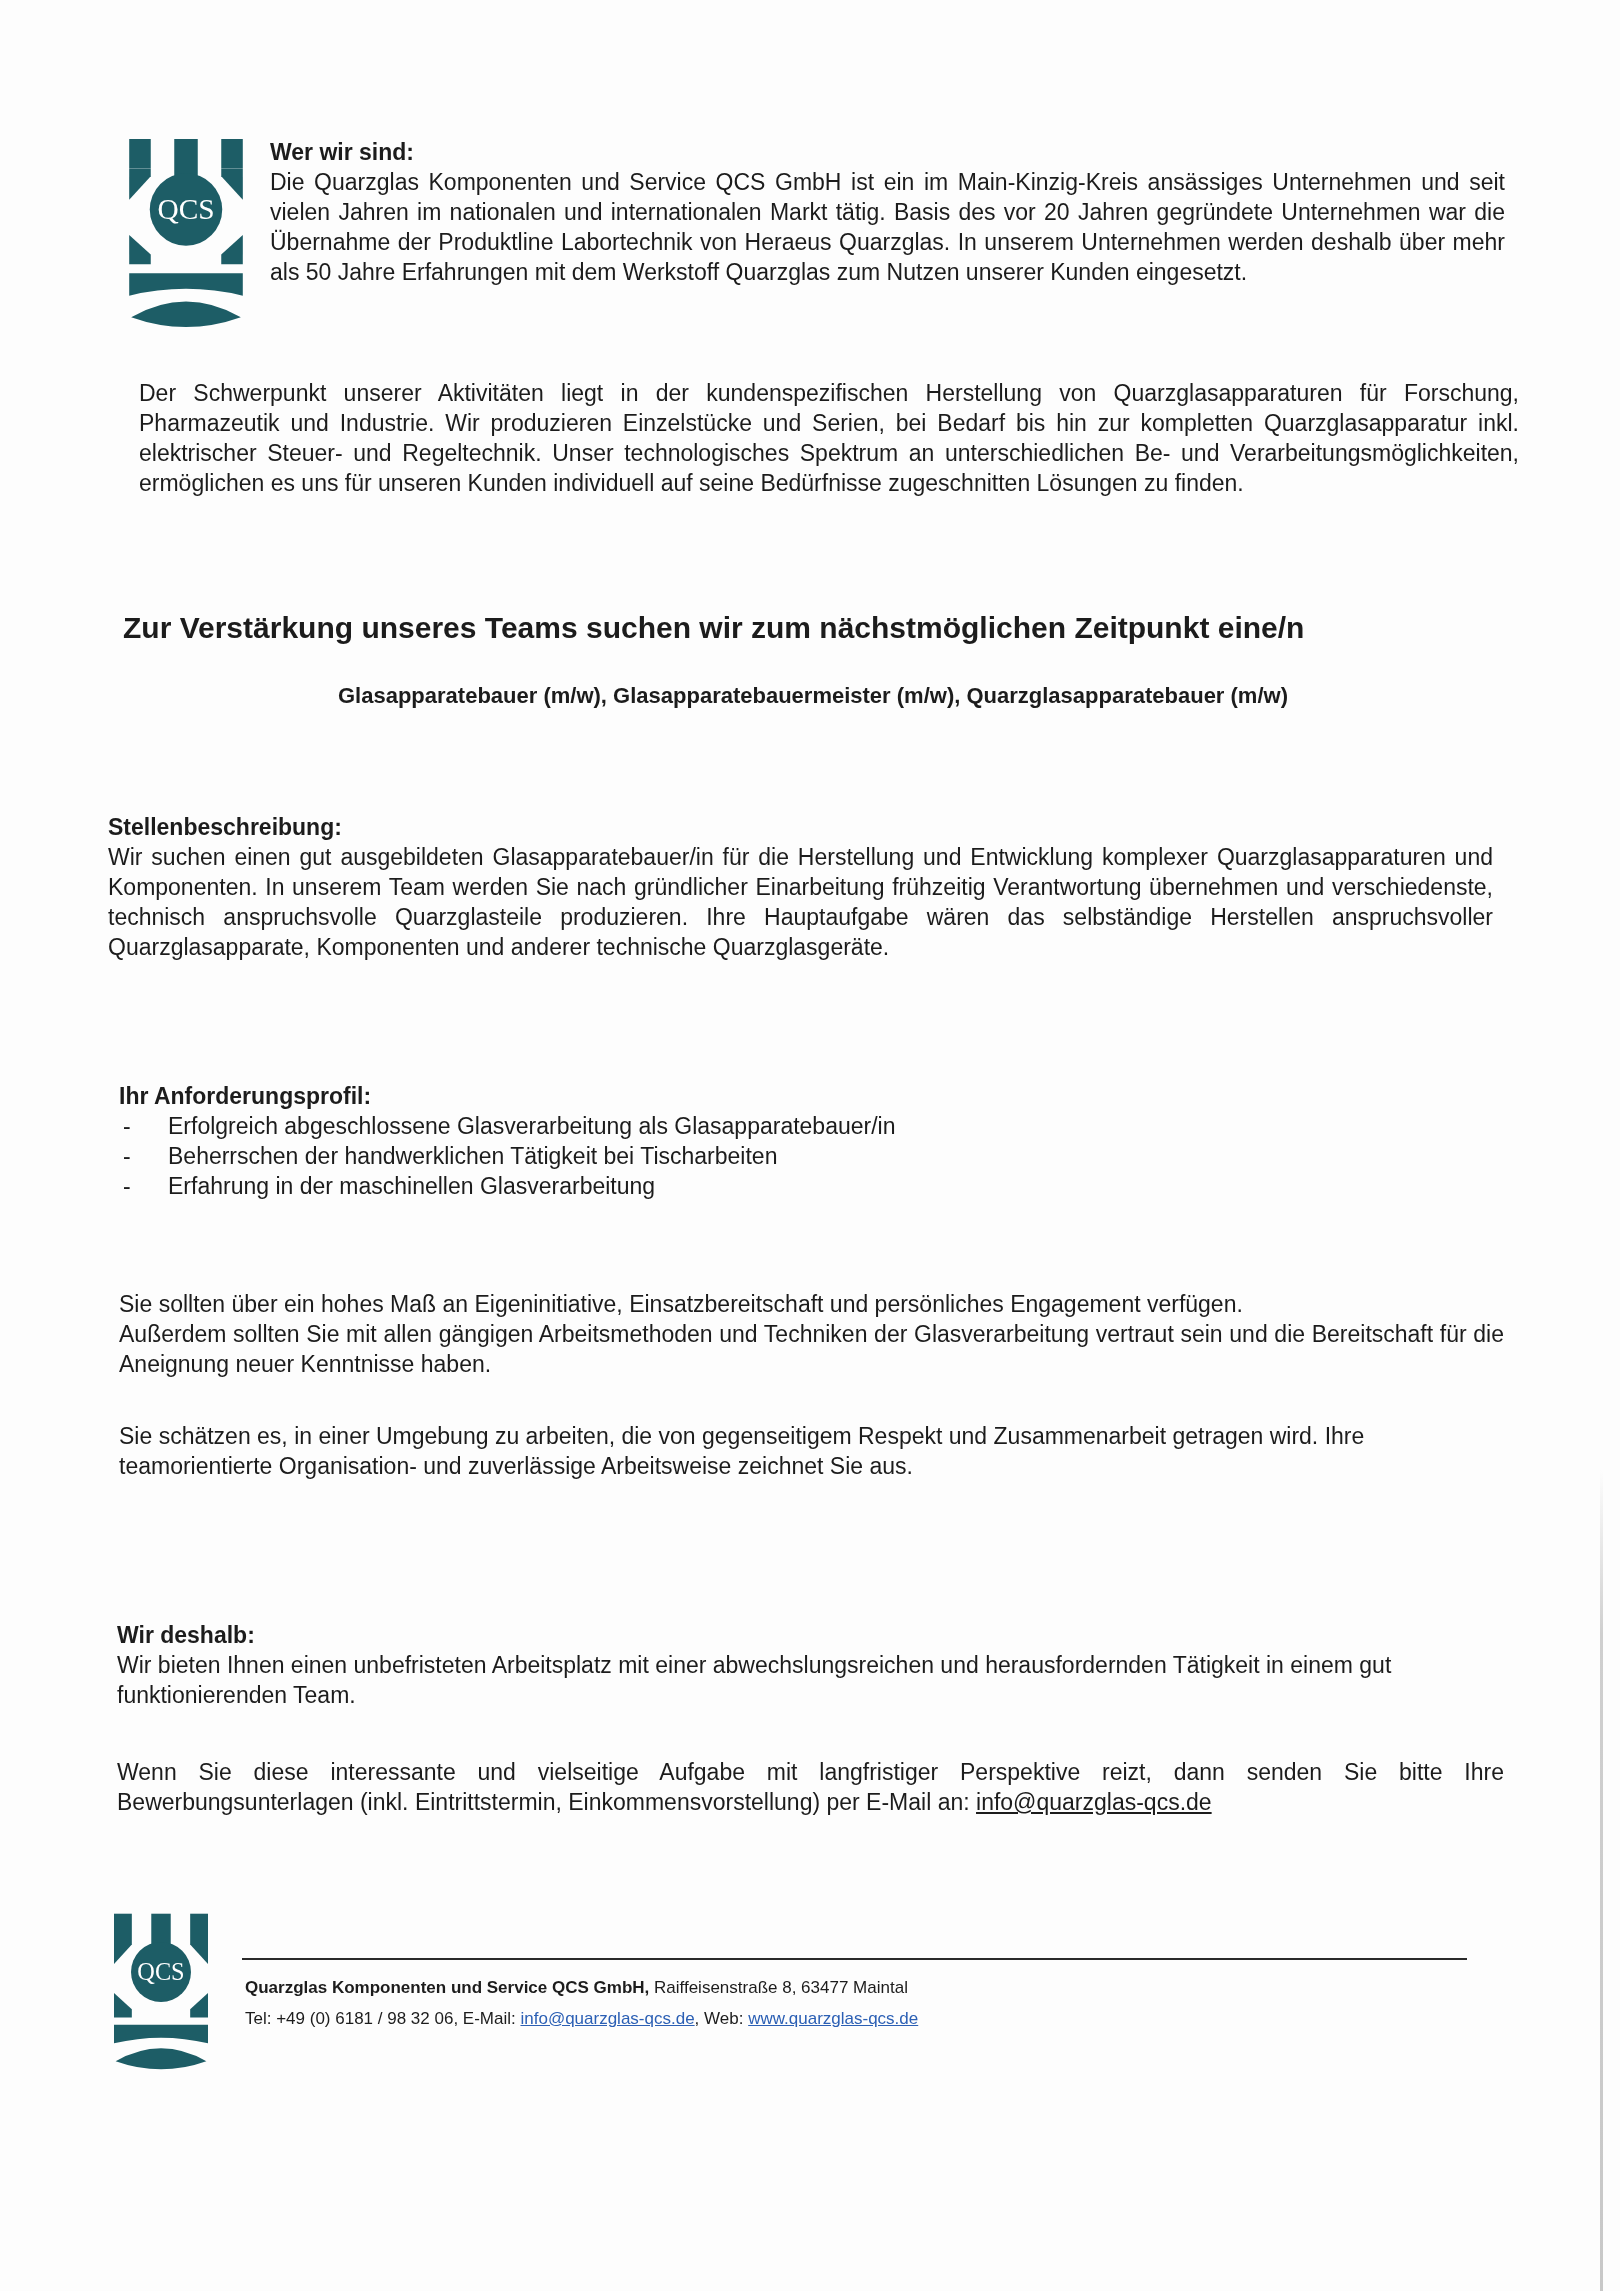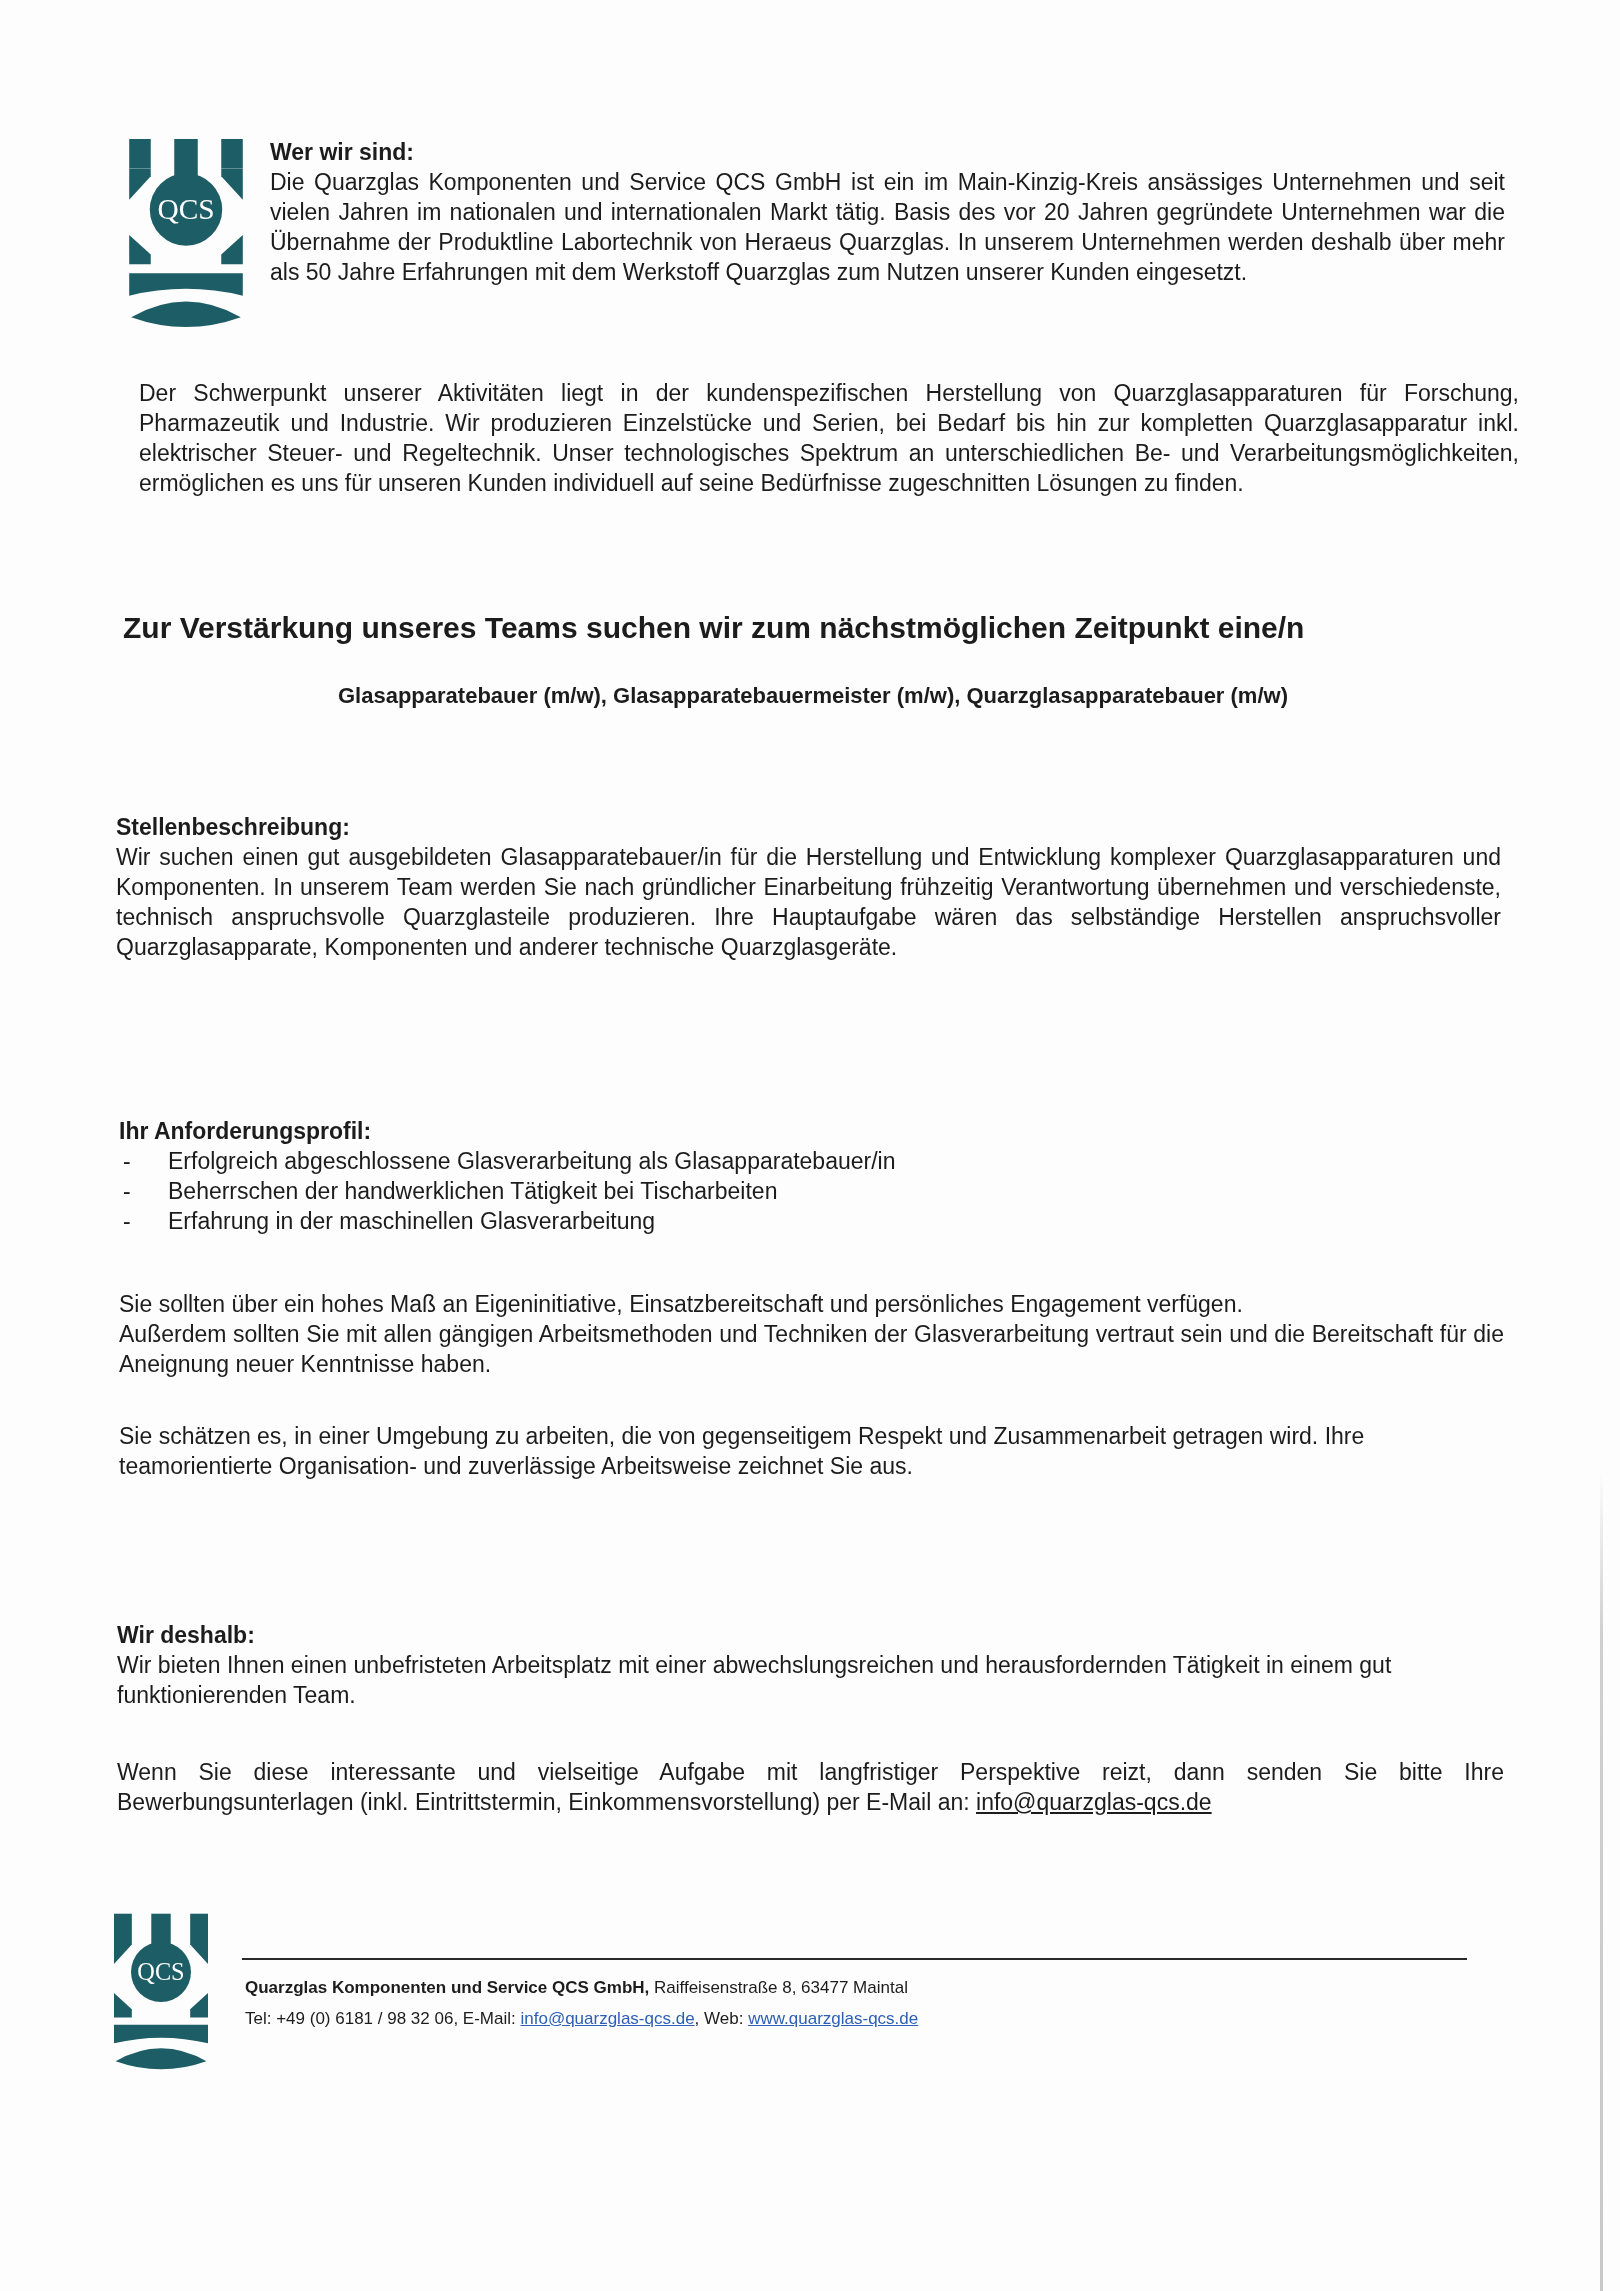--- a/index.html
+++ b/index.html
@@ -19,22 +19,22 @@
     .logo-bottom { left: 114px; top: 1913px; width: 94px; height: 157px; }
 
     .text { position: absolute; font-size: 23px; line-height: 30px; }
     .justify { text-align: justify; text-align-last: left; }
     .bold { font-weight: bold; }
 
     #intro-block { left: 270px; top: 137px; width: 1235px; }
     #focus-block { left: 139px; top: 378px; width: 1380px; }
     #recruit-line { left: 123px; top: 613px; width: 1380px; font-size: 30px; }
     #positions-line { left: 123px; top: 681px; width: 1380px; text-align: center; font-size: 22px; }
-    #job-block { left: 116px; top: 812px; width: 1385px; }
-    #req-block { left: 119px; top: 1081px; width: 1385px; margin-top: 35px; }
+    #job-block { left: 108px; top: 812px; width: 1385px; }
+    #req-block { left: 119px; top: 1081px; width: 1385px; }
     #qual-block { left: 119px; top: 1289px; width: 1385px; }
     #env-block { left: 119px; top: 1421px; width: 1385px; }
     #offer-block { left: 117px; top: 1620px; width: 1387px; }
     #apply-block { left: 117px; top: 1757px; width: 1387px; }
 
     .heading { display: block; font-weight: bold; }
     .para { display: block; }
     .req-list { list-style: none; margin: 0; padding: 0; }
     .req-list li { position: relative; padding-left: 49px; }
     .req-list li .dash { position: absolute; left: 3.9px; top: 0; }

